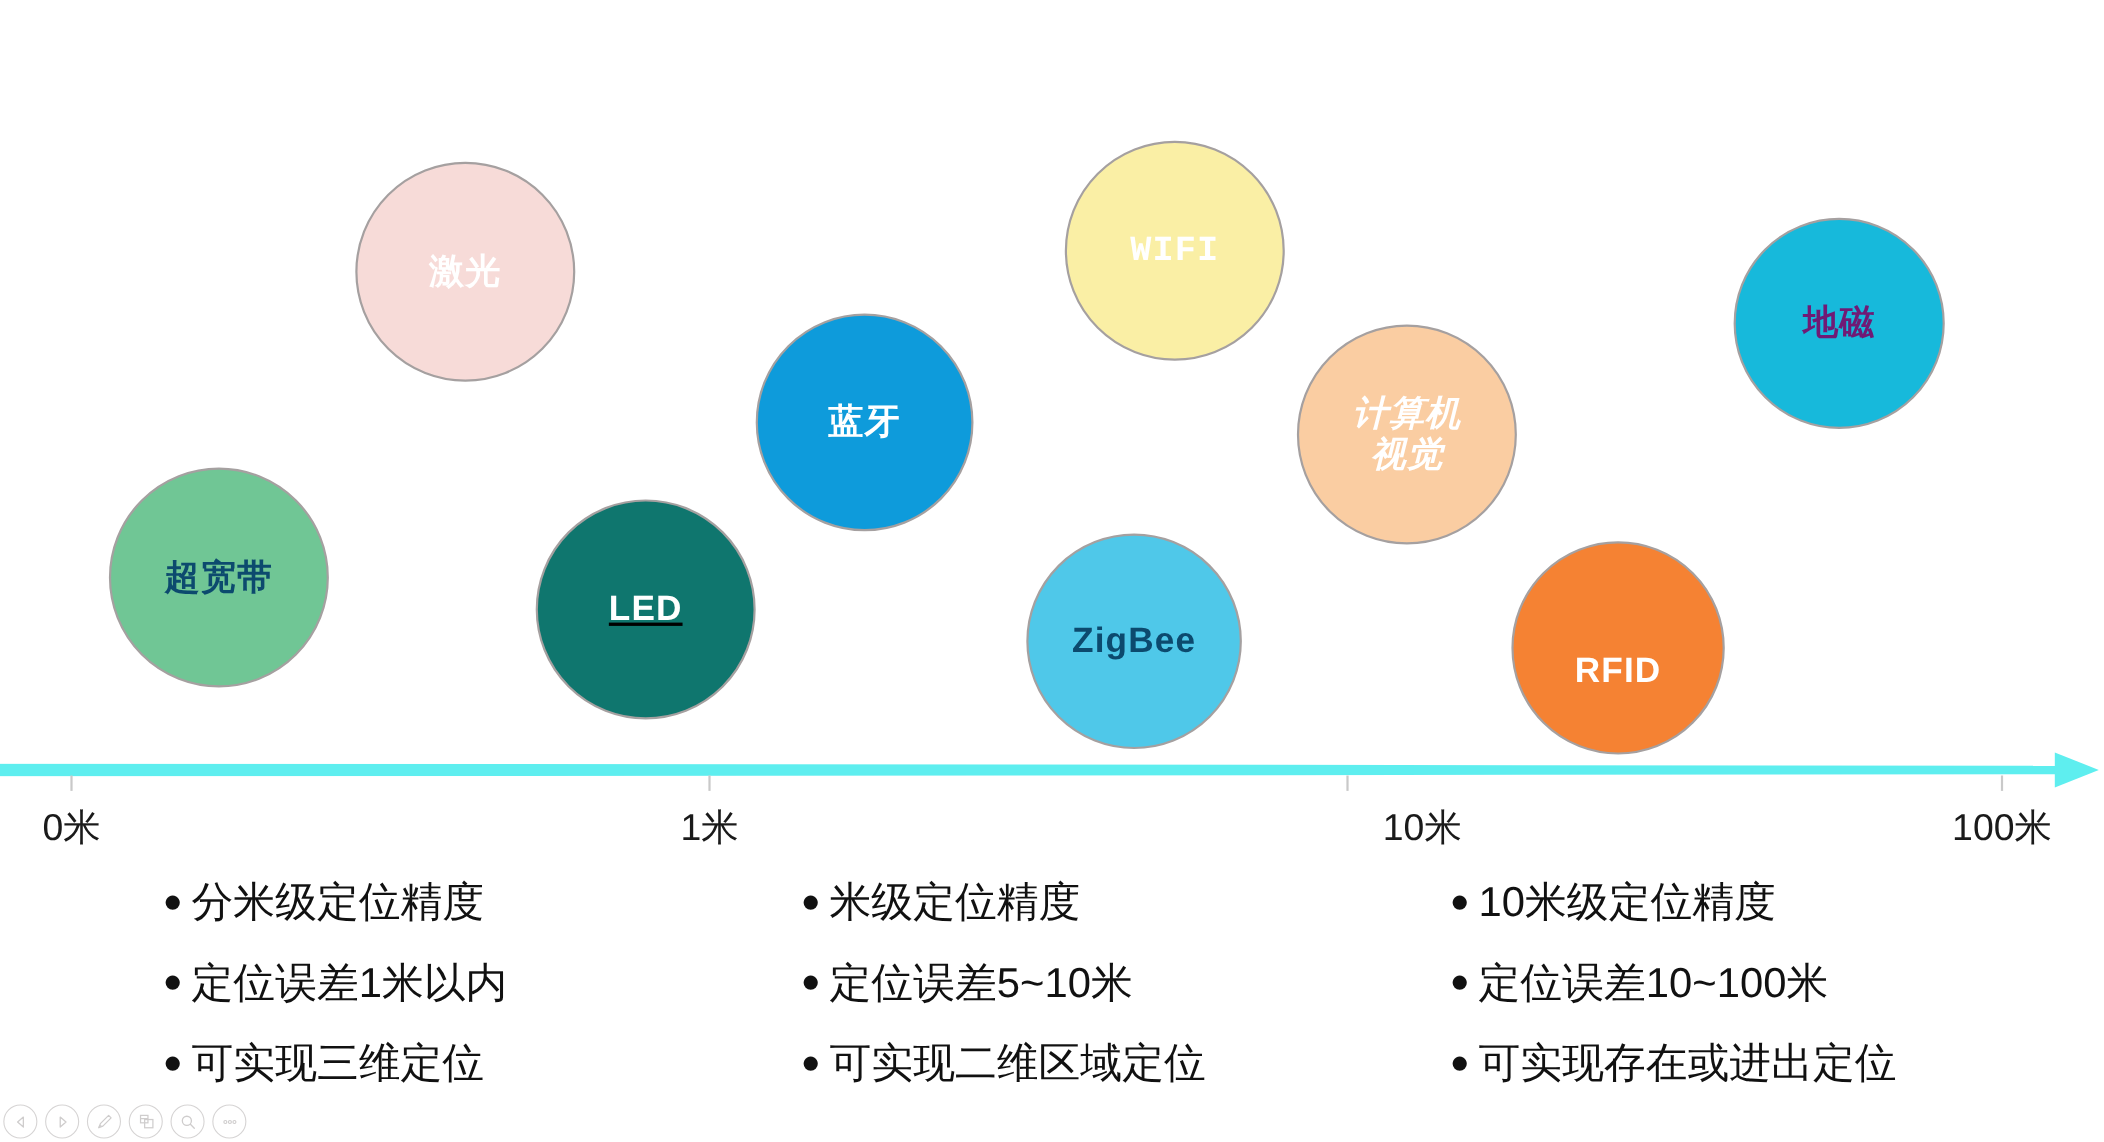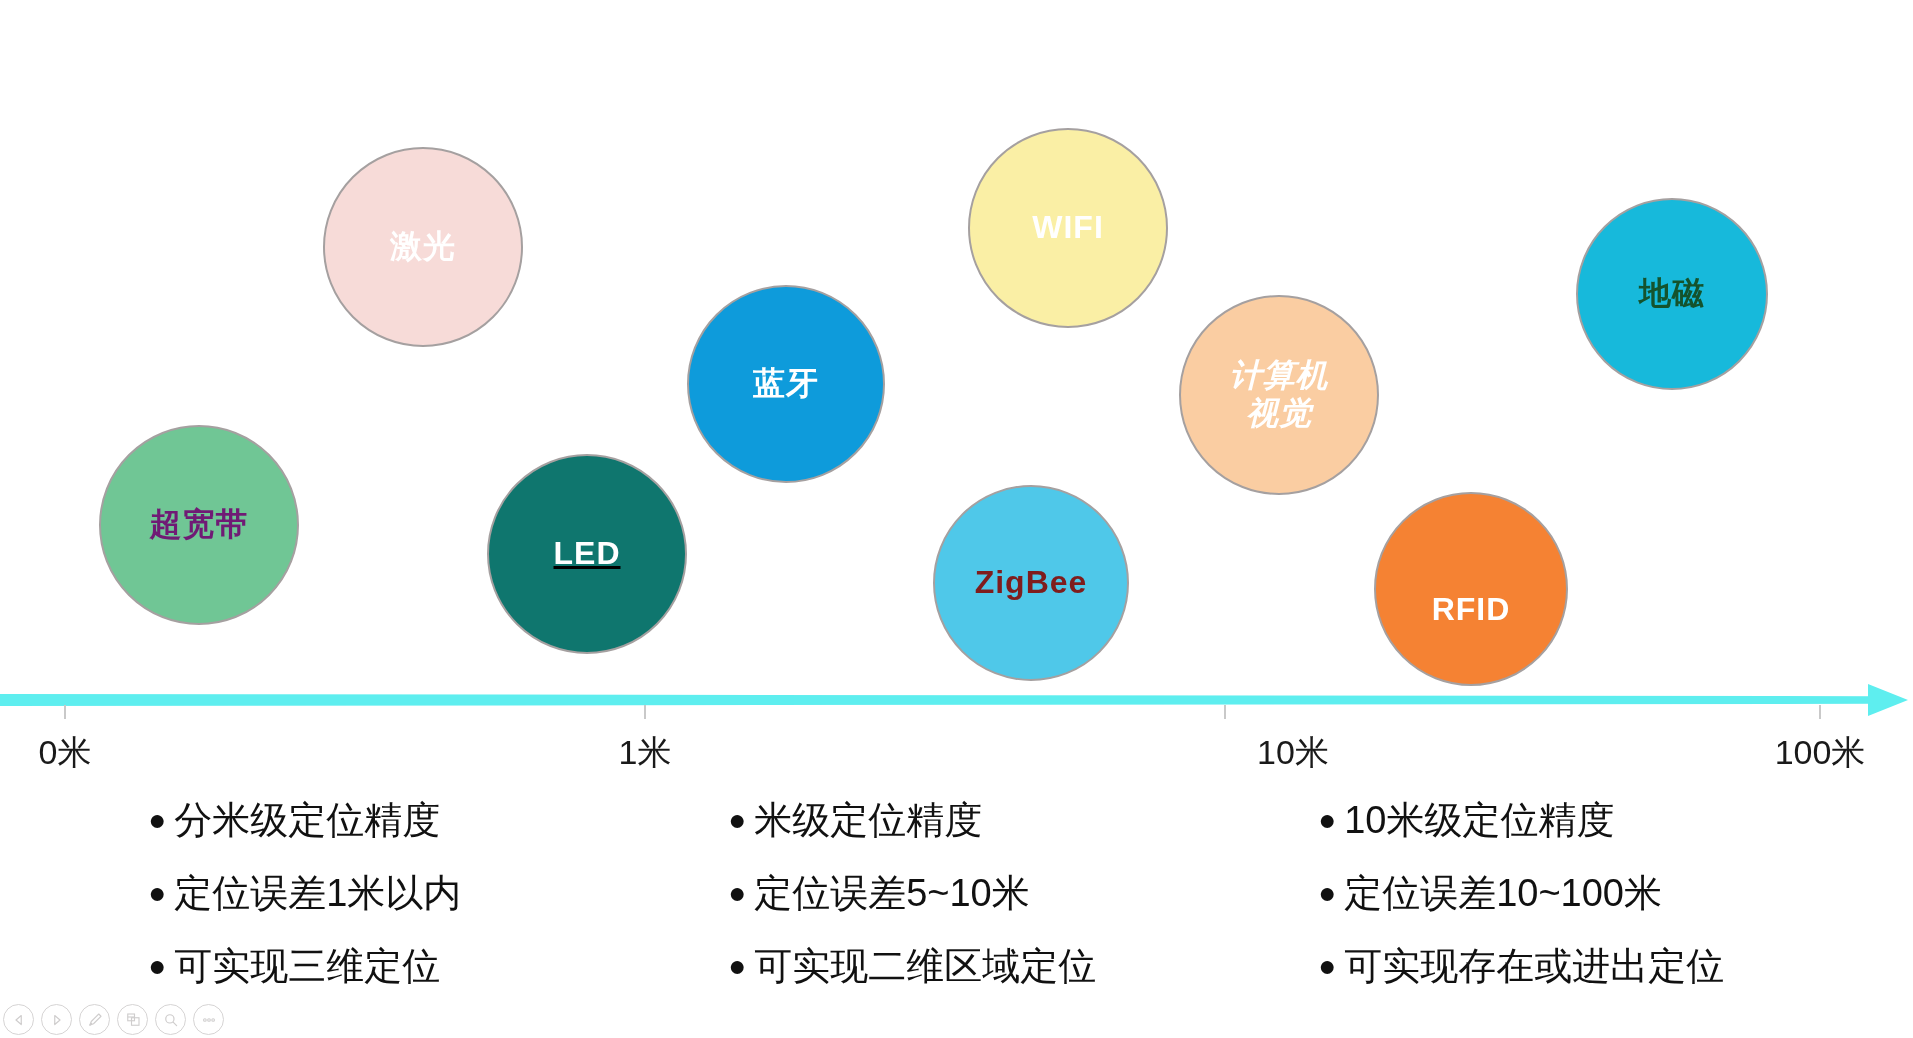--- a/index.html
+++ b/index.html
@@ -115,57 +115,57 @@
 <body>
 
 <div class="slide">
   <div id="bubble-layer">
       <div class="bubble" style="left: 323px; top: 147px; width: 200px; height: 200px; background: rgb(247, 219, 216); border-color: rgb(165, 160, 160);">
         <div class="bubble-label" style="color: rgb(255, 255, 255);">
           <span class="bubble-line">激光</span>
         </div>
       </div>
       <div class="bubble" style="left: 99px; top: 425px; width: 200px; height: 200px; background: rgb(112, 198, 149); border-color: rgb(165, 160, 160);">
-        <div class="bubble-label" style="color: #701a75;">
+        <div class="bubble-label" style="color: #0c4a6e;">
           <span class="bubble-line">超宽带</span>
         </div>
       </div>
       <div class="bubble" style="left: 487px; top: 454px; width: 200px; height: 200px; background: #0f766e; border-color: rgb(165, 160, 160); text-decoration: underline;">
         <div class="bubble-label" style="color: rgb(255, 255, 255);">
           <span class="bubble-line">LED</span>
         </div>
       </div>
       <div class="bubble" style="left: 687px; top: 285px; width: 198px; height: 198px; background: rgb(14, 155, 219); border-color: rgb(165, 160, 160); text-align: right;">
         <div class="bubble-label" style="color: rgb(255, 255, 255);">
           <span class="bubble-line">蓝牙</span>
         </div>
       </div>
-      <div class="bubble" style="left: 968px; top: 128px; width: 200px; height: 200px; background: rgb(250, 239, 165); border-color: rgb(165, 160, 160);">
+      <div class="bubble" style="left: 968px; top: 128px; width: 200px; height: 200px; background: rgb(250, 239, 165); border-color: rgb(165, 160, 160); font-family: Liberation Mono, monospace;">
         <div class="bubble-label" style="color: rgb(255, 255, 255);">
           <span class="bubble-line">WIFI</span>
         </div>
       </div>
       <div class="bubble" style="left: 933px; top: 485px; width: 196px; height: 196px; background: rgb(79, 200, 233); border-color: rgb(165, 160, 160);">
-        <div class="bubble-label" style="color: #7f1d1d;">
+        <div class="bubble-label" style="color: #0c4a6e;">
           <span class="bubble-line">ZigBee</span>
         </div>
       </div>
       <div class="bubble" style="left: 1179px; top: 295px; width: 200px; height: 200px; background: rgb(250, 205, 162); border-color: rgb(165, 160, 160);">
         <div class="bubble-label" style="color: rgb(255, 255, 255); font-style: italic;">
           <span class="bubble-line">计算机</span>
           <span class="bubble-line">视觉</span>
         </div>
       </div>
       <div class="bubble" style="left: 1374px; top: 492px; width: 194px; height: 194px; background: rgb(245, 130, 51); border-color: rgb(165, 160, 160);">
         <div class="bubble-label" style="color: rgb(255, 255, 255); margin-top: 41px;">
           <span class="bubble-line">RFID</span>
         </div>
       </div>
       <div class="bubble" style="left: 1576px; top: 198px; width: 192px; height: 192px; background: rgb(23, 185, 219); border-color: rgb(165, 160, 160);">
-        <div class="bubble-label" style="color: #14532d;">
+        <div class="bubble-label" style="color: #701a75;">
           <span class="bubble-line">地磁</span>
         </div>
       </div>
     </div>
 
   <div id="axis">
     <div class="axis-shaft" id="axis-shaft" style="background: rgb(94, 238, 239);"></div>
     <div class="axis-arrow" id="axis-arrow" style="border-left-color: rgb(94, 238, 239);"></div>
     <div id="tick-layer">
         <div class="axis-tick" style="left: 64px; background: rgb(201, 201, 201);"></div>

